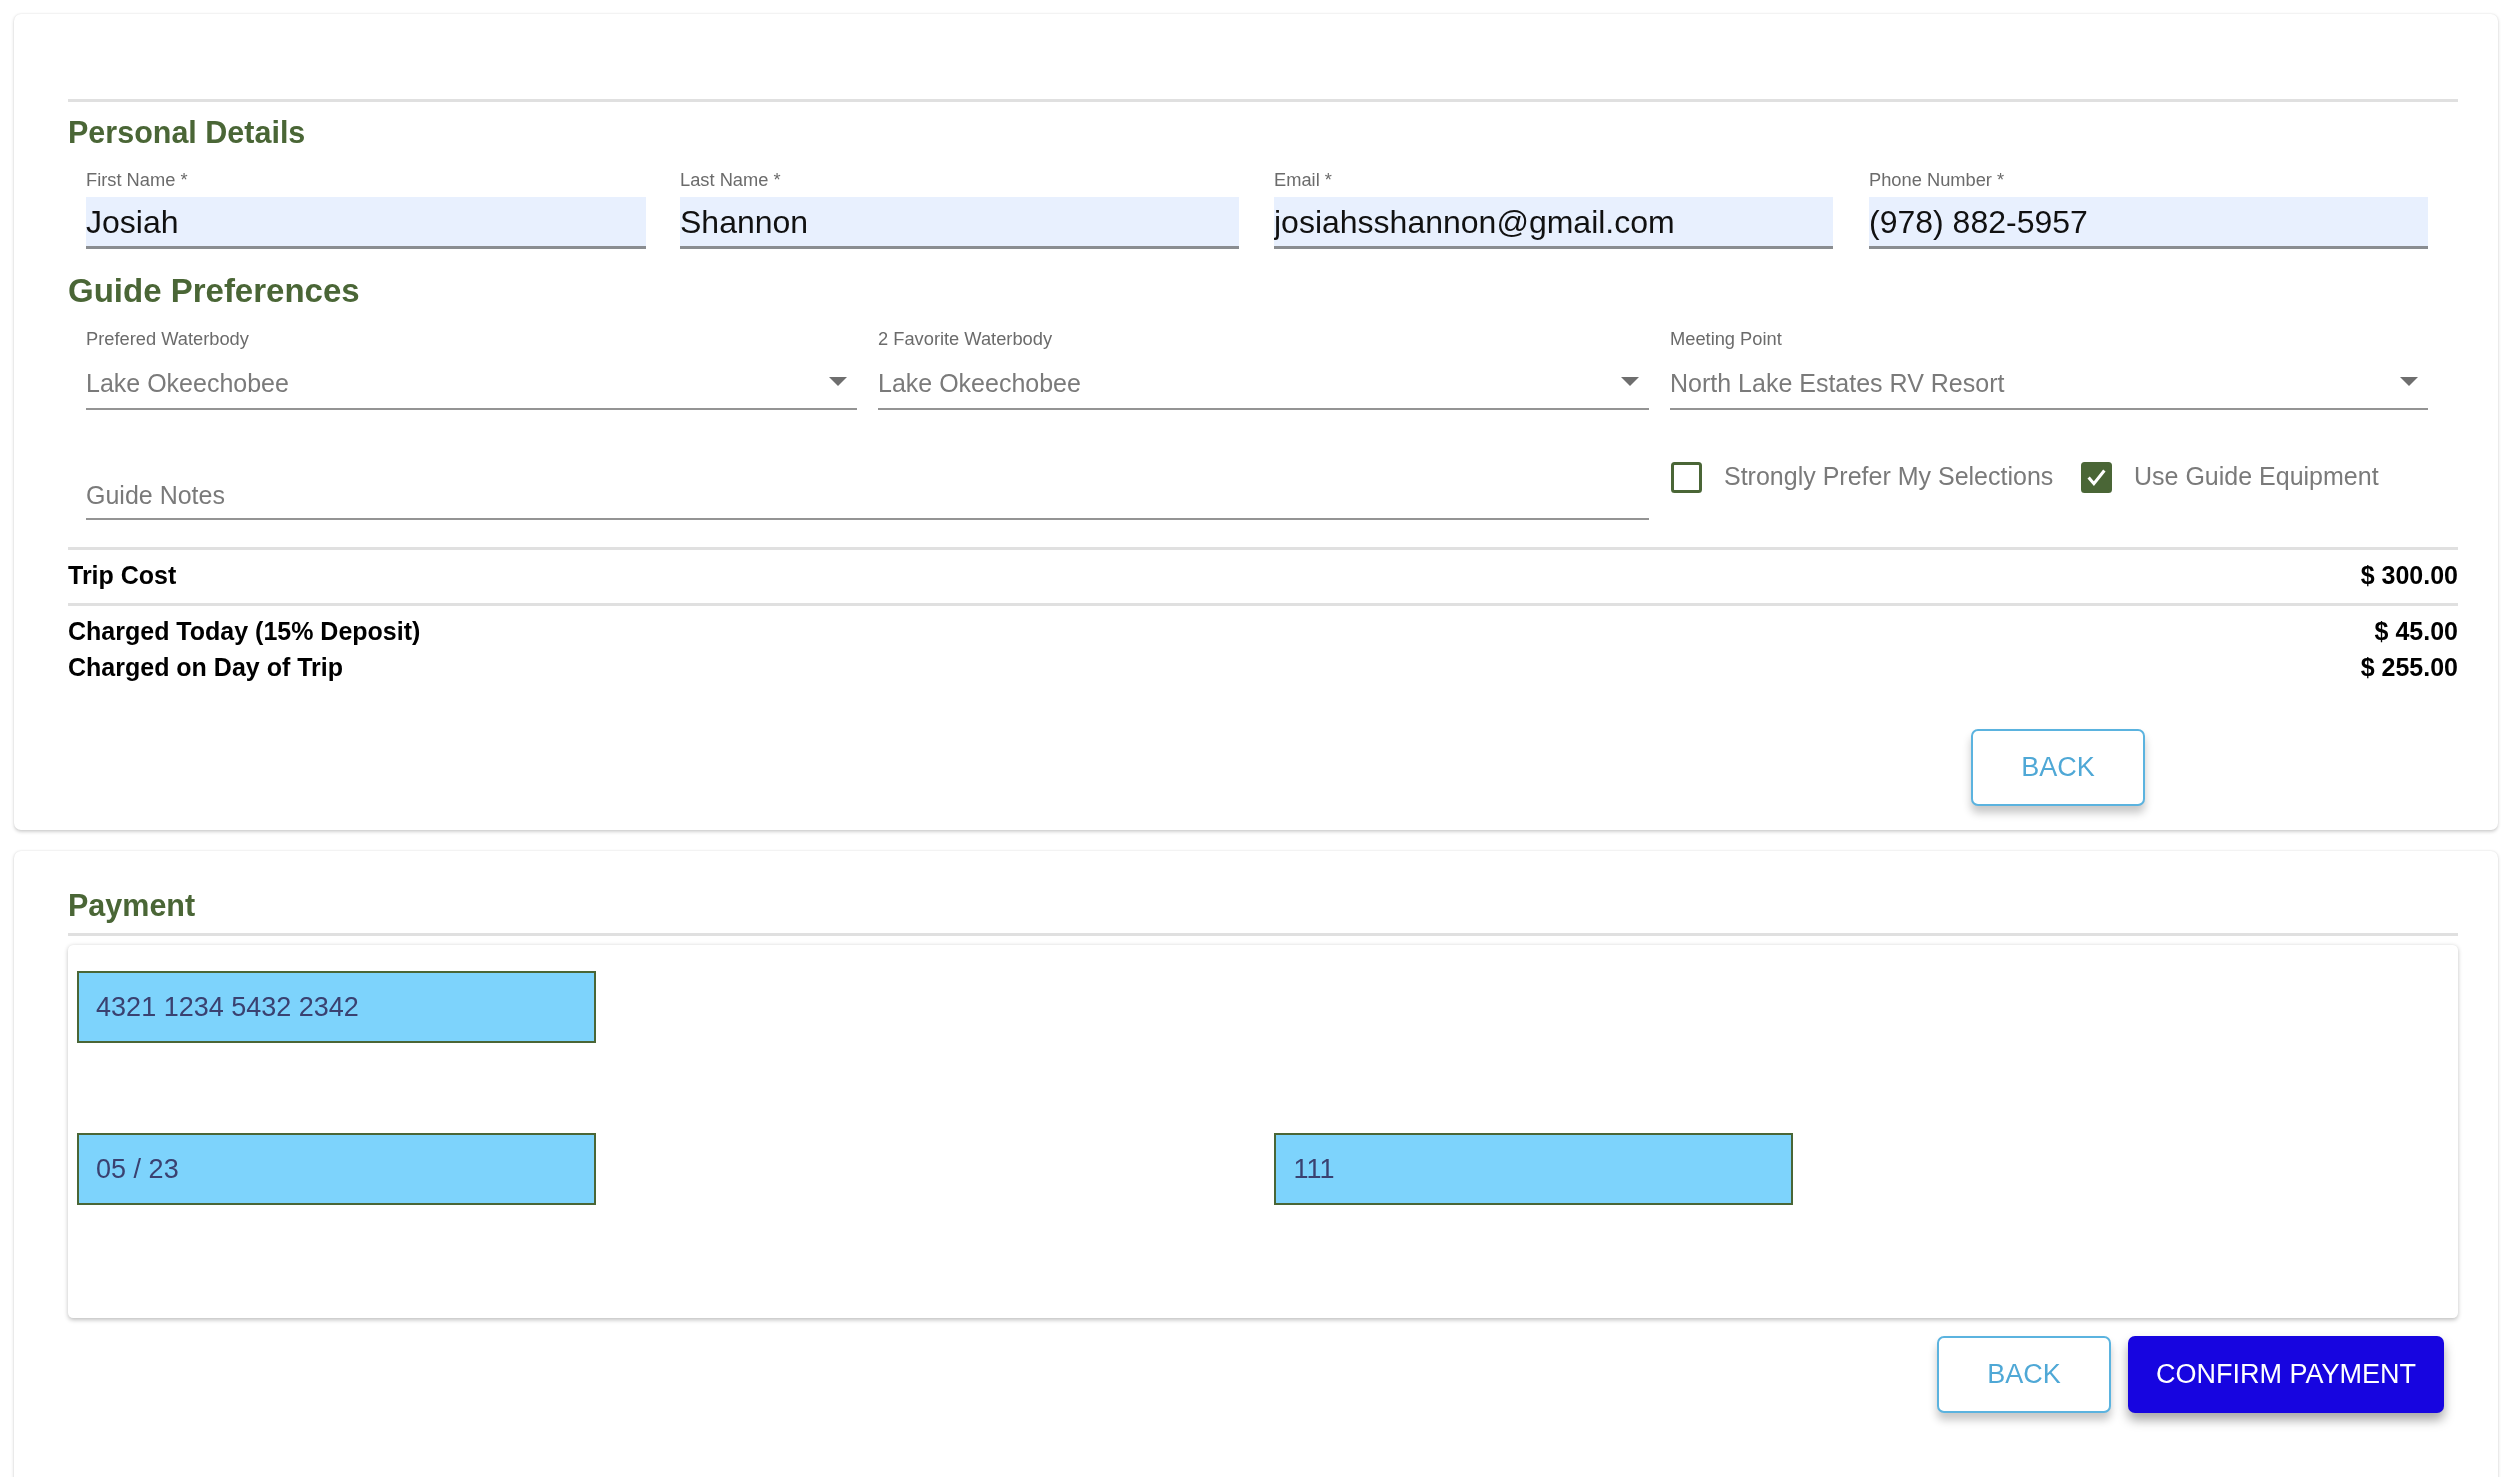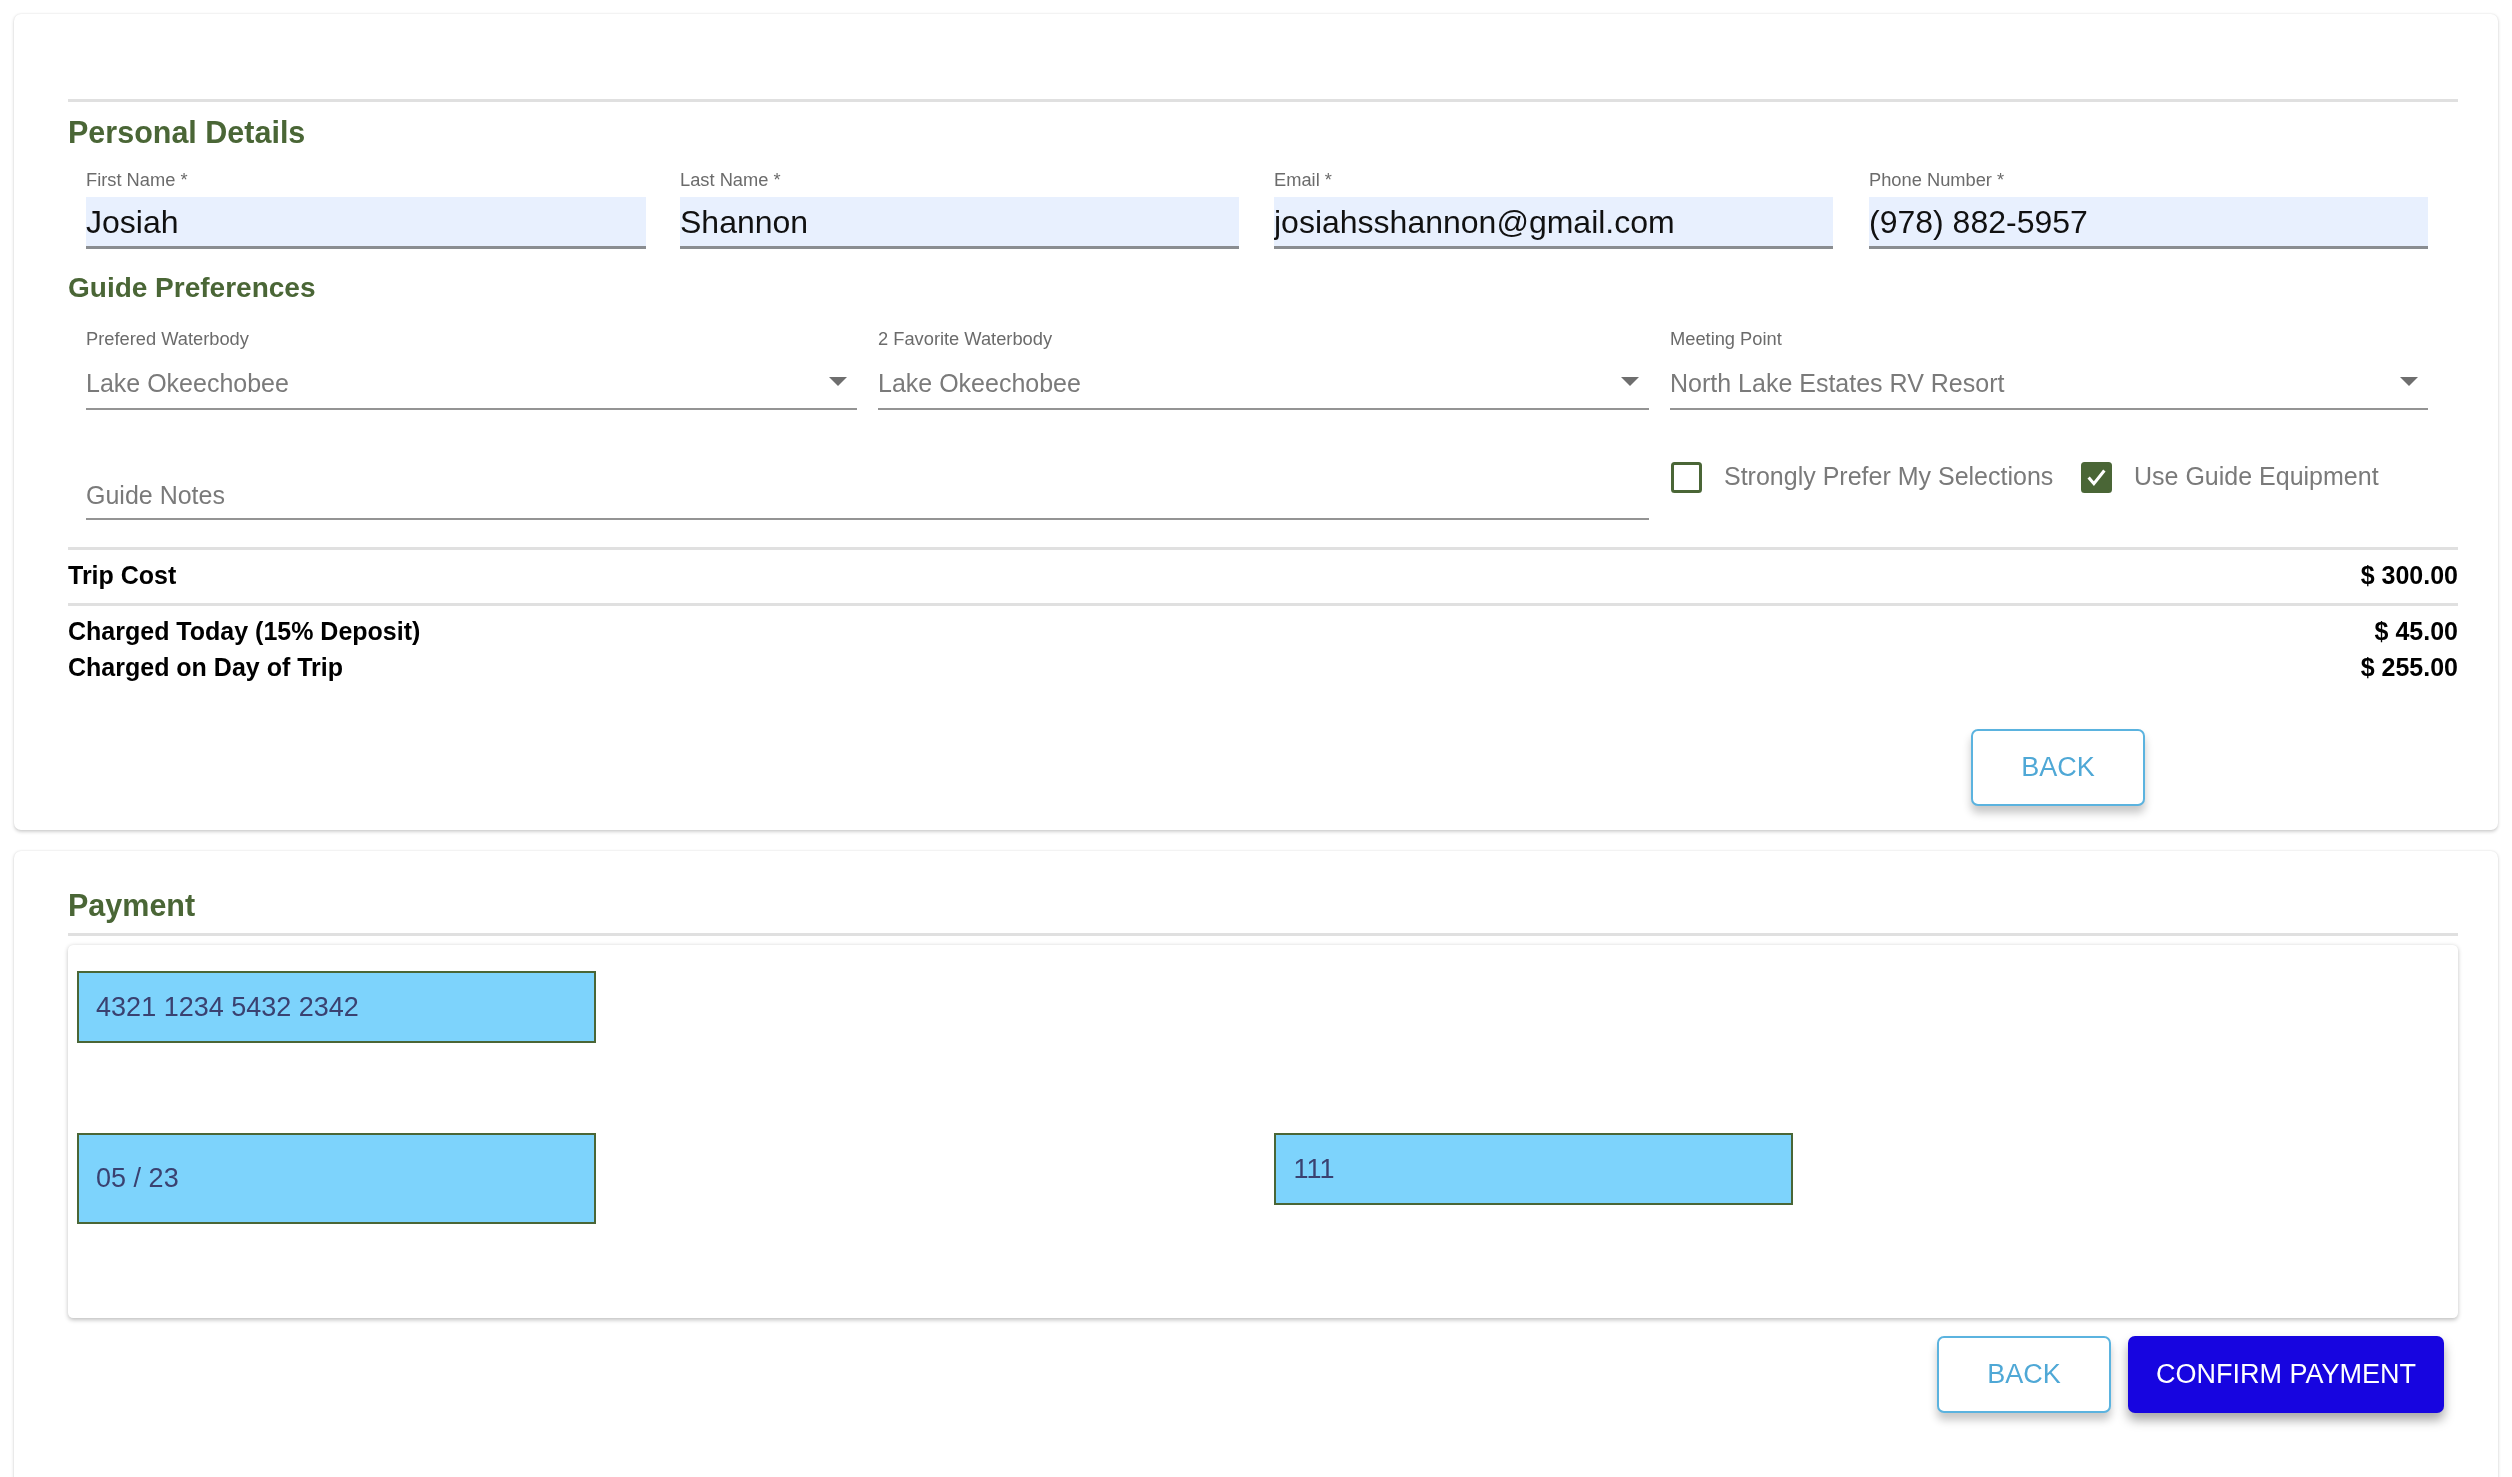--- a/index.html
+++ b/index.html
@@ -37,21 +37,21 @@
 
   <div class="field-label" style="left:666px; top:155px;">Last Name *</div>
   <div class="filled-input" style="left:666px; top:183px; width:559px;">Shannon</div>
 
   <div class="field-label" style="left:1260px; top:155px;">Email *</div>
   <div class="filled-input" style="left:1260px; top:183px; width:559px;">josiahsshannon@gmail.com</div>
 
   <div class="field-label" style="left:1855px; top:155px;">Phone Number *</div>
   <div class="filled-input" style="left:1855px; top:183px; width:559px;">(978) 882-5957</div>
 
-  <div class="abs heading" style="left:54px; top:258px; font-size:28px;">Guide Preferences</div>
+  <div class="abs heading" style="left:54px; top:258px; font-size:33px;">Guide Preferences</div>
 
   <div class="field-label" style="left:72px; top:314px;">Prefered Waterbody</div>
   <div class="select" style="left:72px; top:344px; width:771px;">
     <span>Lake Okeechobee</span>
     <span class="caret"></span>
   </div>
 
   <div class="field-label" style="left:864px; top:314px;">2 Favorite Waterbody</div>
   <div class="select" style="left:864px; top:344px; width:771px;">
     <span>Lake Okeechobee</span>
@@ -92,21 +92,21 @@
 </div>
 
 <div class="card" style="left:14px; top:851px; width:2484px; height:646px;">
   <div class="abs heading" style="left:54px; top:37px; font-size:30.5px;">Payment</div>
   <div class="divider" style="left:54px; top:82px; width:2390px;"></div>
 
   <div class="card" style="left:54px; top:94px; width:2390px; height:373px; border-radius:5.2px; box-shadow: 0 1.7px 4.4px rgba(0,0,0,0.25);">
     <div class="pay-input" style="left:8.7px; top:26px; width:519px; height:72px;">
       <span>4321 1234 5432 2342</span>
     </div>
-    <div class="pay-input" style="left:8.7px; top:188px; width:519px; height:91px;">
+    <div class="pay-input" style="left:8.7px; top:188px; width:519px; height:72px;">
       <span>05 / 23</span>
     </div>
     <div class="pay-input" style="left:1206px; top:188px; width:519px; height:72px;">
       <span>111</span>
     </div>
   </div>
 
   <div class="btn-outline" style="left:1923px; top:485px; width:174px; height:77px;">BACK</div>
   <div class="btn-primary" style="left:2114px; top:485px; width:316px; height:77px;">CONFIRM PAYMENT</div>
 </div>

